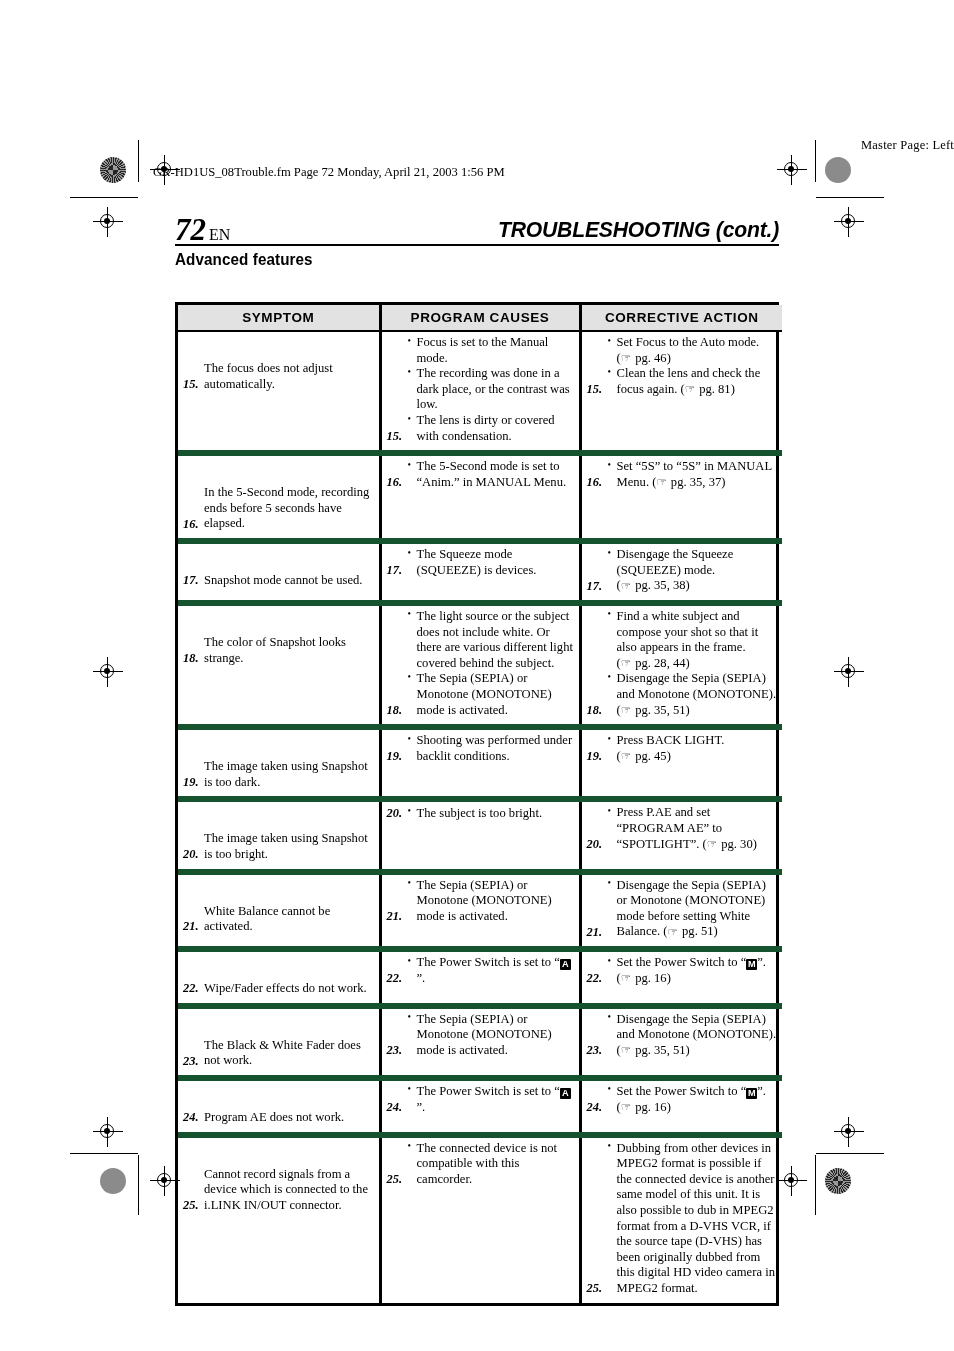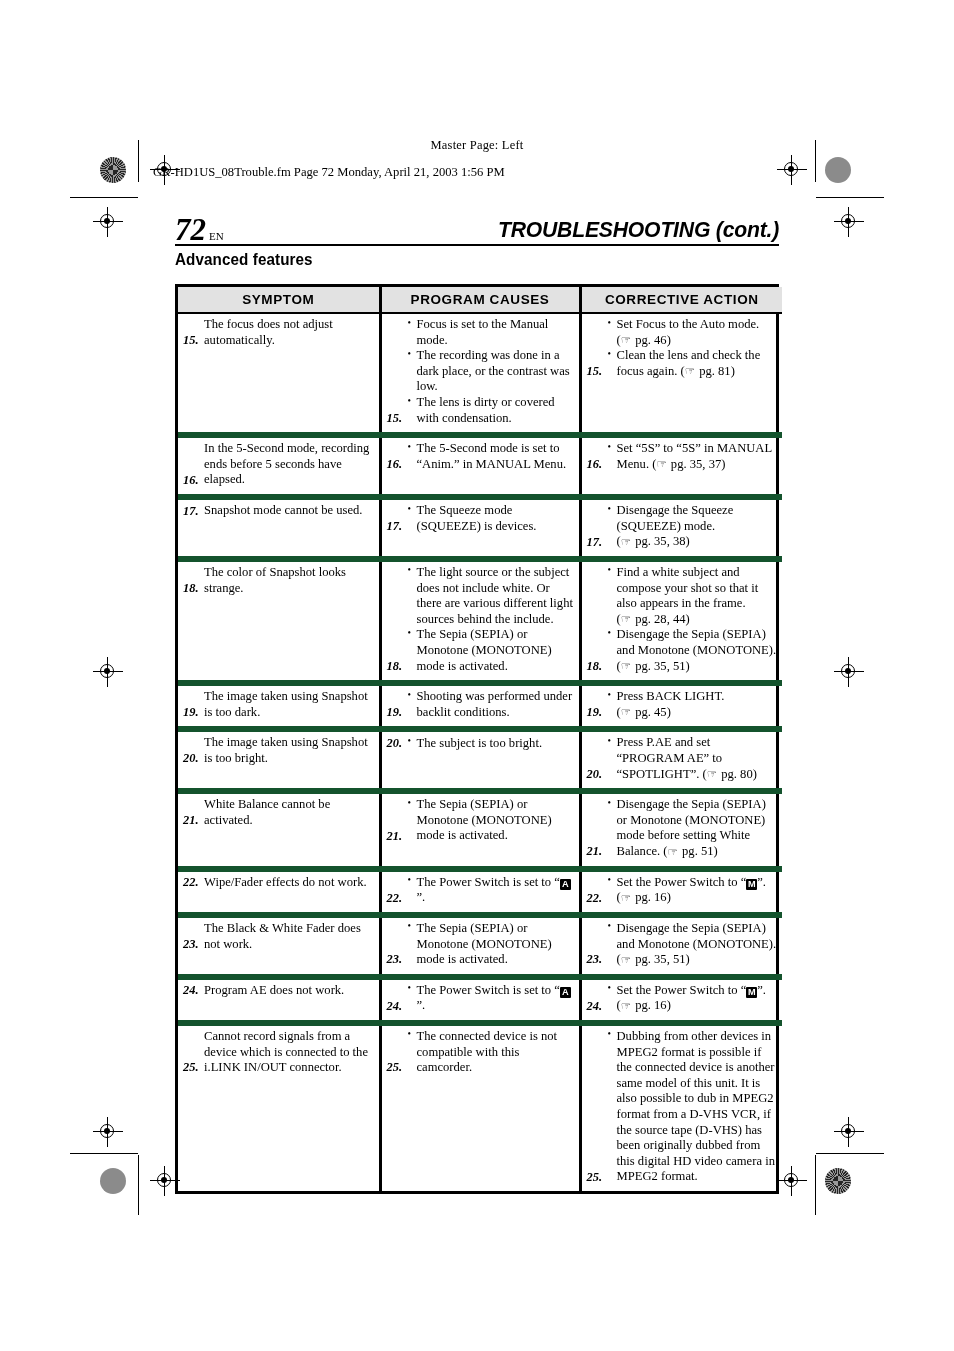--- a/index.html
+++ b/index.html
@@ -67,21 +67,21 @@
   .cutline {
     position: absolute;
     background: #000;
   }
 
   
   .master-page {
     position: absolute;
     left: 0; top: 138px;
     width: 954px;
-    text-align: center;
+    text-align: right;
     font-family: "Liberation Serif", serif;
     font-size: 12.5px;
     letter-spacing: 0.2px;
   }
   .fm-line {
     position: absolute;
     left: 153px; top: 165px;
     font-family: "Liberation Serif", serif;
     font-size: 12.6px;
     white-space: nowrap;
@@ -100,21 +100,21 @@
     font-family: "Liberation Serif", serif;
     font-style: italic;
     font-weight: 700;
     font-size: 31px;
     line-height: 1;
   }
   .pagenum-lang {
     font-family: "Liberation Serif", serif;
     font-style: normal;
     font-weight: 400;
-    font-size: 11px;
+    font-size: 16px;
     padding-left: 3px;
   }
   .doc-title {
     position: absolute;
     right: 0; bottom: 2px;
     font-family: "Liberation Sans Narrow", "Liberation Sans", sans-serif;
     font-style: italic;
     font-weight: 700;
     font-size: 22.5px;
     letter-spacing: -0.2px;
@@ -137,21 +137,21 @@
     font-size: 16px;
     letter-spacing: 0.1px;
     transform: scaleX(0.95);
     transform-origin: left top;
   }
 
   
   .tbl {
     position: absolute;
     left: 175px;
-    top: 284px;
+    top: 302px;
     width: 604px;
     border: 3px solid #000;
     box-sizing: border-box;
     border-collapse: collapse;
   }
   table.grid {
     border-collapse: collapse;
     width: 100%;
     table-layout: fixed;
   }
@@ -211,21 +211,21 @@
     padding-left: 9px;
     margin: 0 0 0 0;
   }
   ul.blist > li::before {
     content: "\2022";
     position: absolute;
     left: 0;
     top: -0.5px;
     font-size: 10px;
   }
-  .plainline { padding-left: 0; }
+  .plainline { padding-left: 0; margin-top: 26px; }
 
   
   .modebox {
     display: inline-block;
     background: #000;
     color: #fff;
     font-family: "Liberation Sans", sans-serif;
     font-weight: 700;
     font-size: 9.2px;
     line-height: 11px;
@@ -449,21 +449,21 @@
               <div class="body">
                 <div class="plainline">The color of Snapshot looks strange.</div>
               </div>
             </div>
           </td>
           <td>
             <div class="cellwrap">
               <span class="num">18.</span>
               <div class="body">
                 <ul class="blist">
-                  <li>The light source or the subject does not include white. Or there are various different light sources behind the include.</li>
+                  <li>The light source or the subject does not include white. Or there are various different light covered behind the subject.</li>
                   <li>The Sepia (SEPIA) or Monotone (MONOTONE) mode is activated.</li>
                 </ul>
               </div>
             </div>
           </td>
           <td>
             <div class="cellwrap">
               <span class="num">18.</span>
               <div class="body">
                 <ul class="blist">
@@ -521,21 +521,21 @@
                   <li>The subject is too bright.</li>
                 </ul>
               </div>
             </div>
           </td>
           <td>
             <div class="cellwrap">
               <span class="num">20.</span>
               <div class="body">
                 <ul class="blist">
-                  <li>Press <b class="kbd">P.AE</b> and set “PROGRAM AE” to “SPOTLIGHT”. <span class="refwrap">(<span class="pgicon">☞</span> <span>pg. 80</span>)</span></li>
+                  <li>Press <b class="kbd">P.AE</b> and set “PROGRAM AE” to “SPOTLIGHT”. <span class="refwrap">(<span class="pgicon">☞</span> <span>pg. 30</span>)</span></li>
                 </ul>
               </div>
             </div>
           </td>
         </tr>
         <tr>
           <td>
             <div class="cellwrap">
               <span class="num">21.</span>
               <div class="body">

